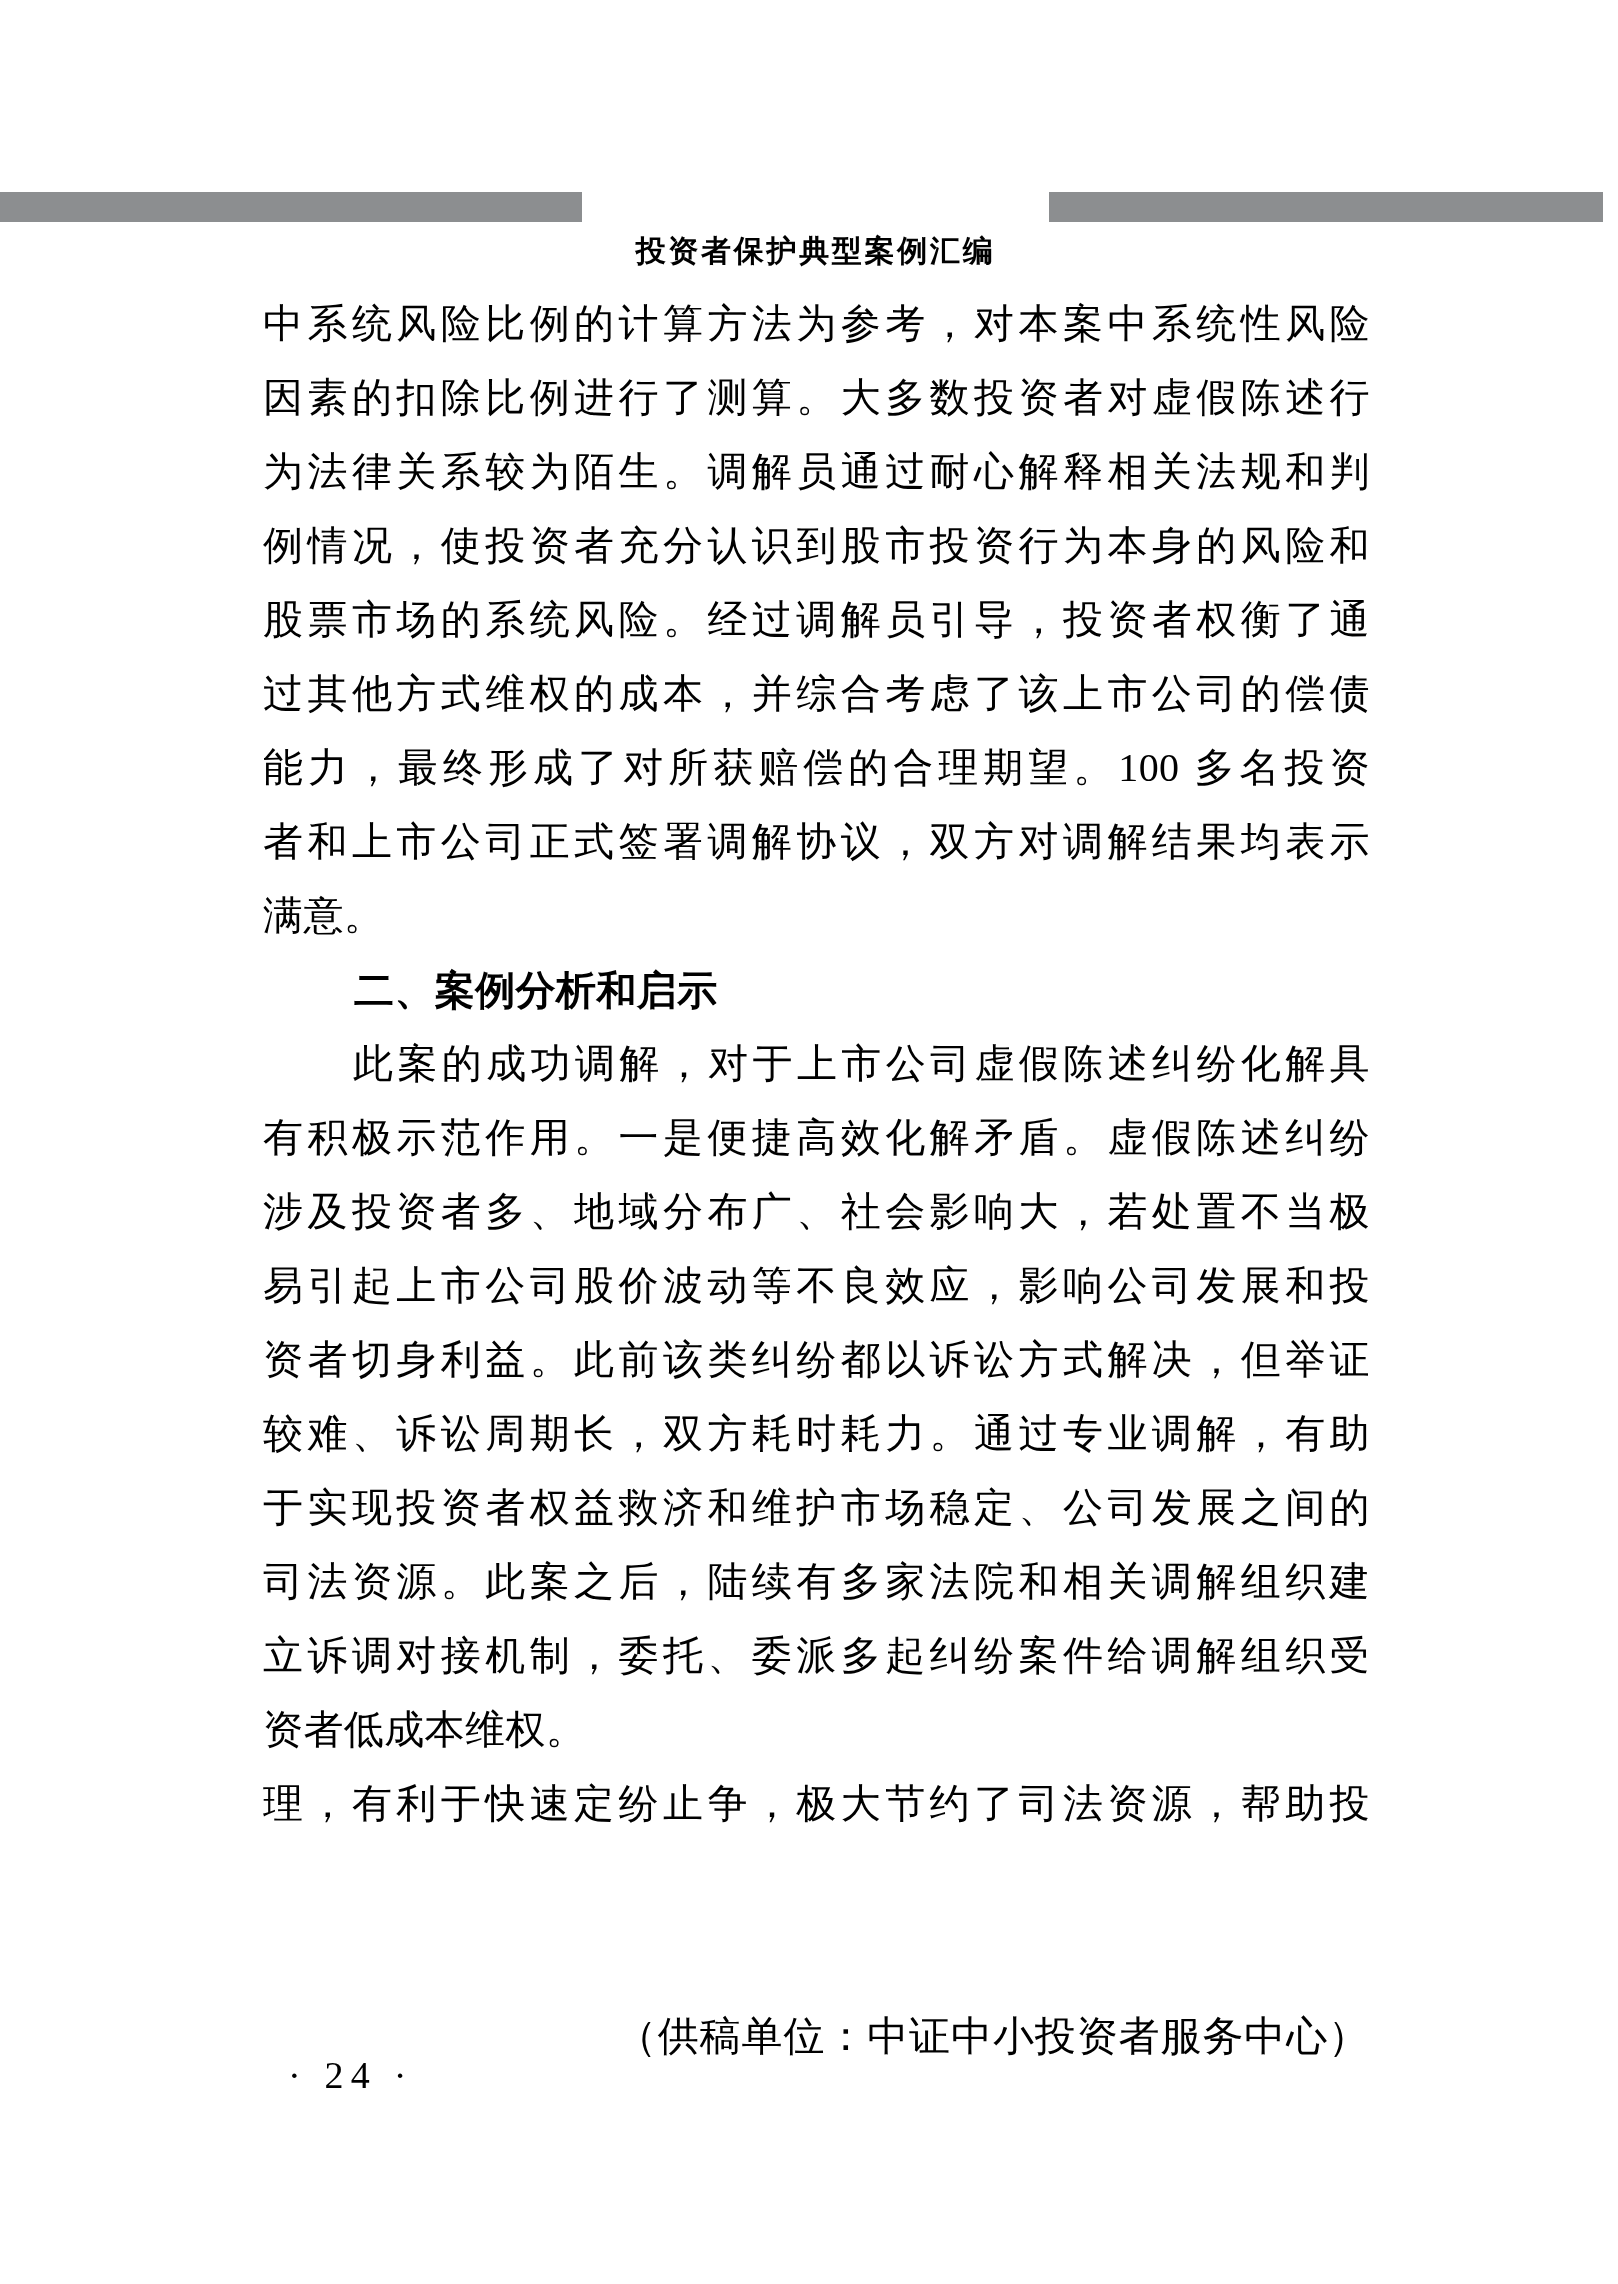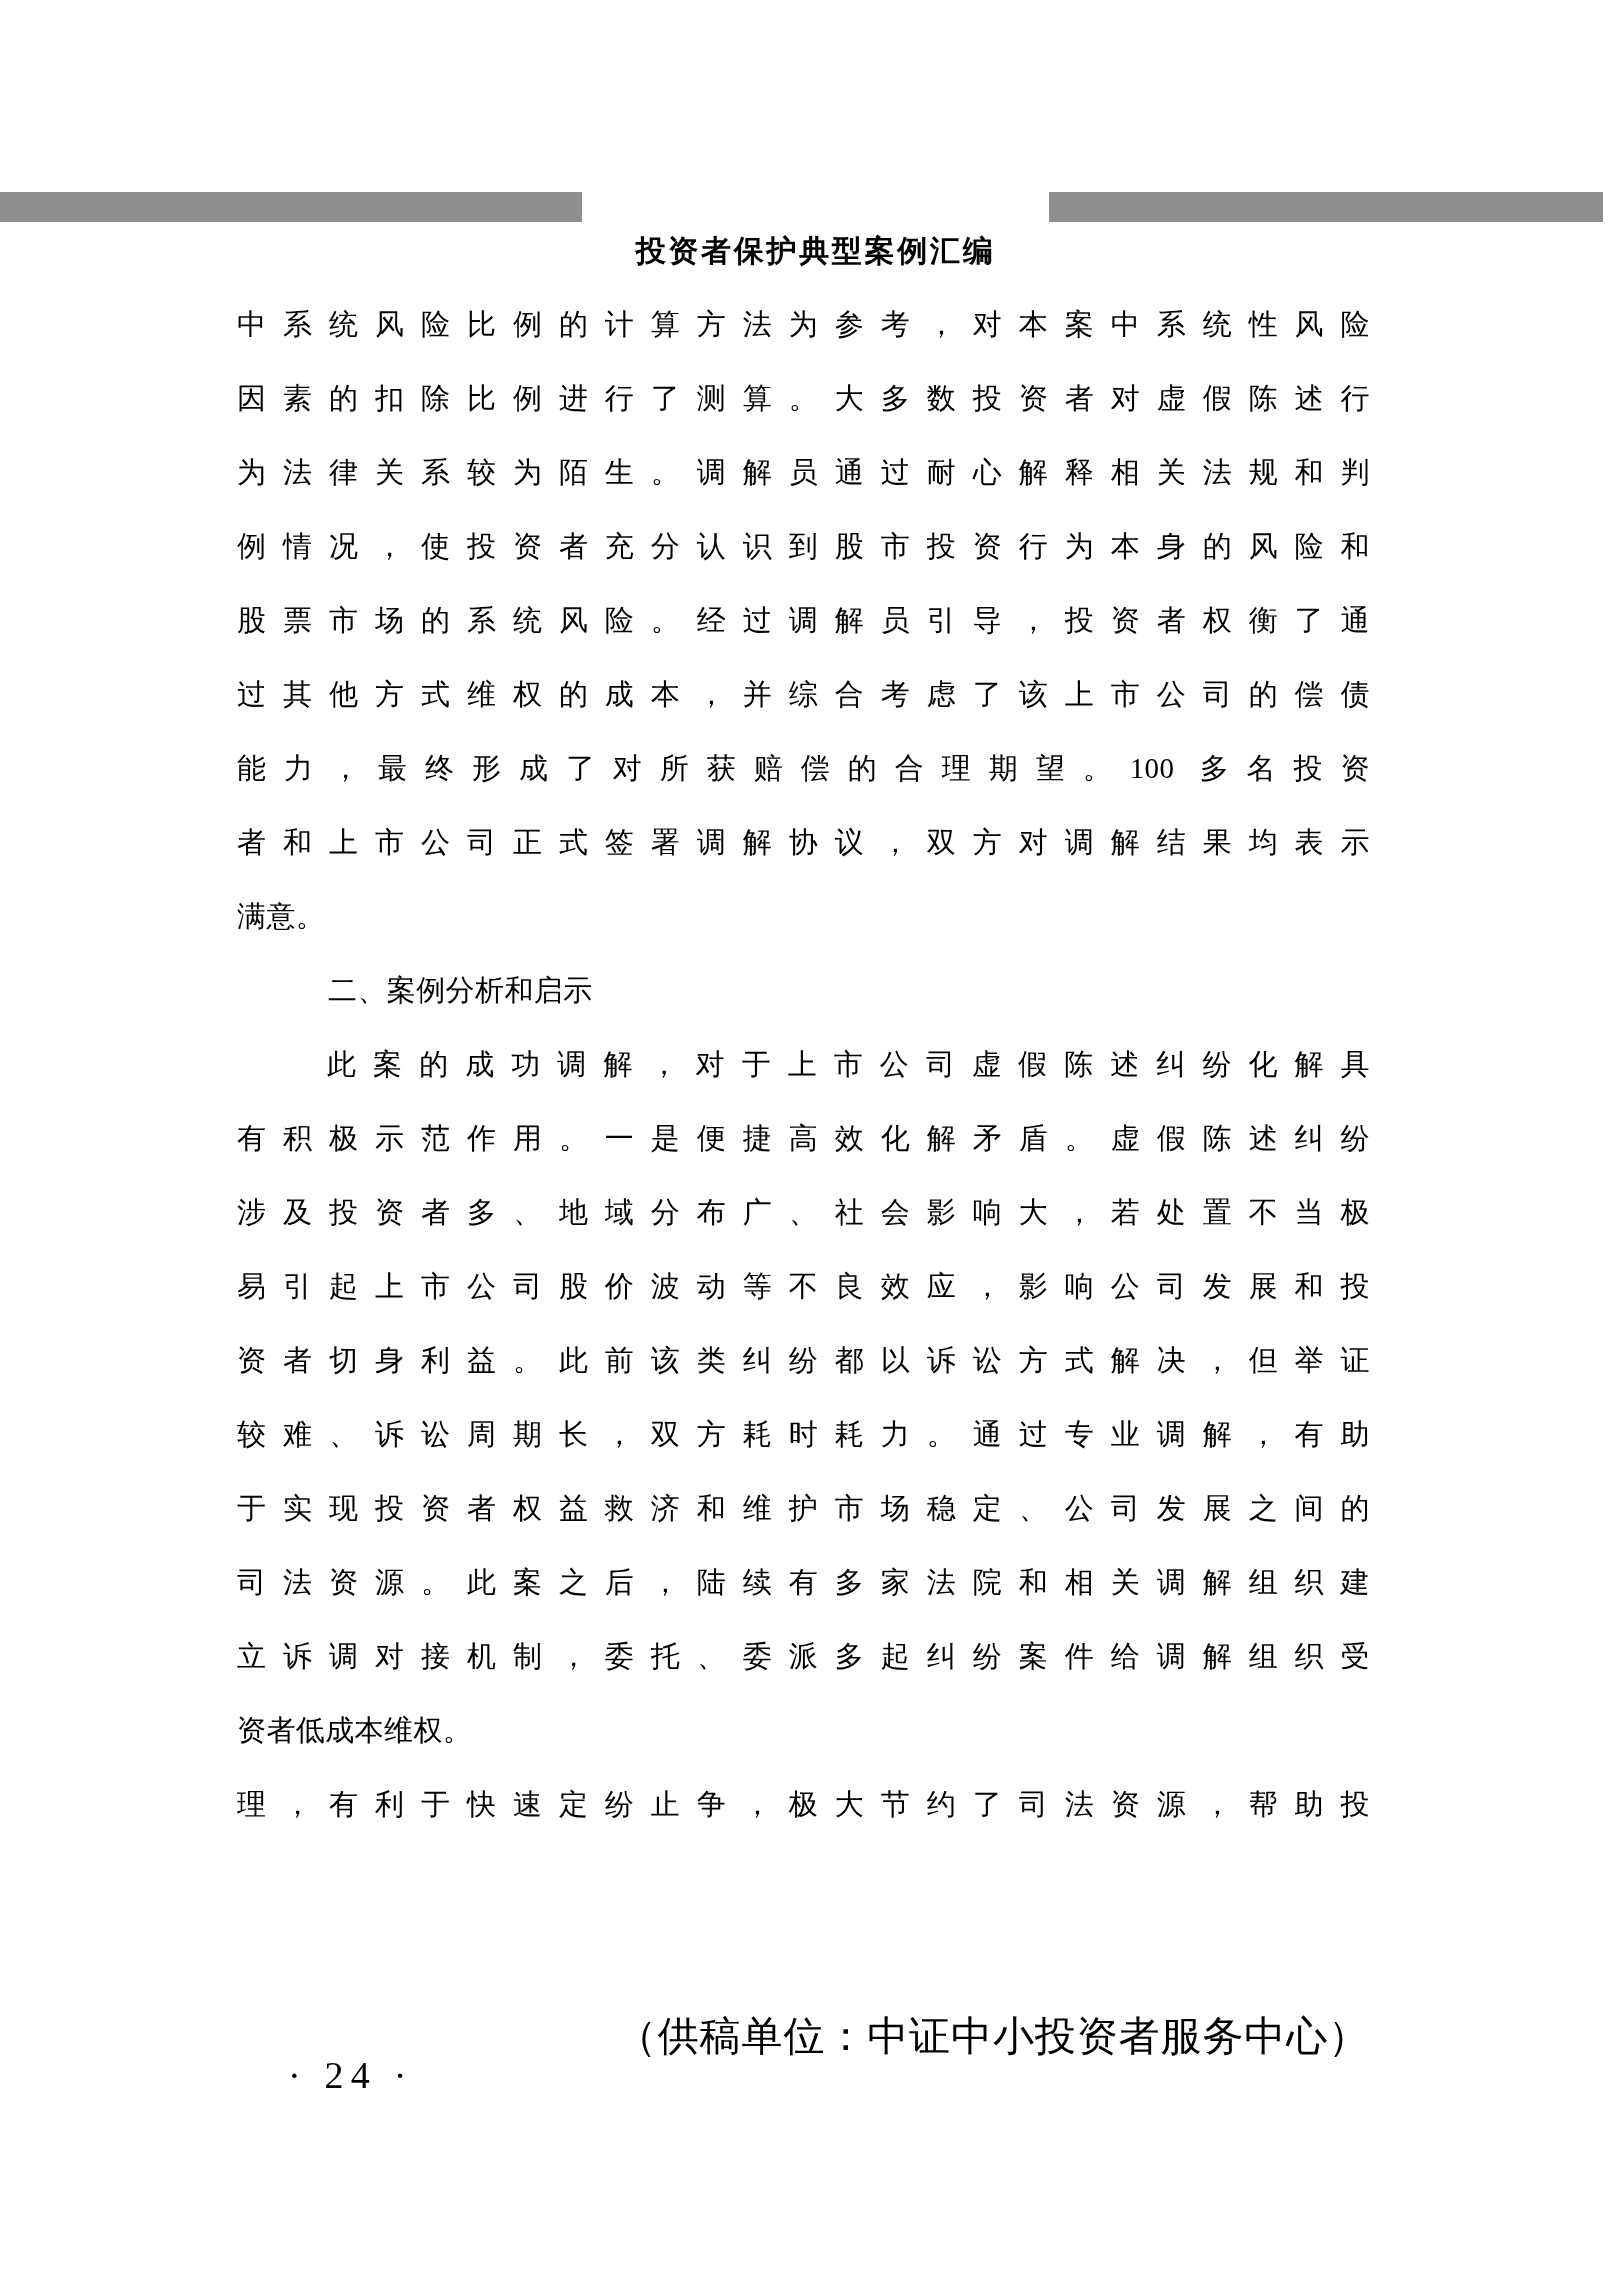--- a/index.html
+++ b/index.html
@@ -52,35 +52,36 @@
   
   .text-block {
     position: absolute;
     left: 237px;
     top: 287px;
     width: 1133px;
   }
   .line {
     height: 74px;
     line-height: 74px;
-    font-size: 29px;
+    font-size: 40px;
     white-space: nowrap;
     text-align: justify;
     text-align-last: justify;
     text-justify: inter-character;
     letter-spacing: 0.4px;
+    margin-left: 26px;
   }
   .line-end {
     text-align: left;
     text-align-last: left;
   }
   .line-heading {
     text-align: center;
     text-align-last: left;
-    font-weight: normal;
+    font-weight: bold;
     font-family: "Liberation Sans", "DejaVu Sans", sans-serif;
     padding-left: 91px;
   }
   .line-indent-justify {
     padding-left: 90px;
   }
 
   
   .attribution {
     position: absolute;

